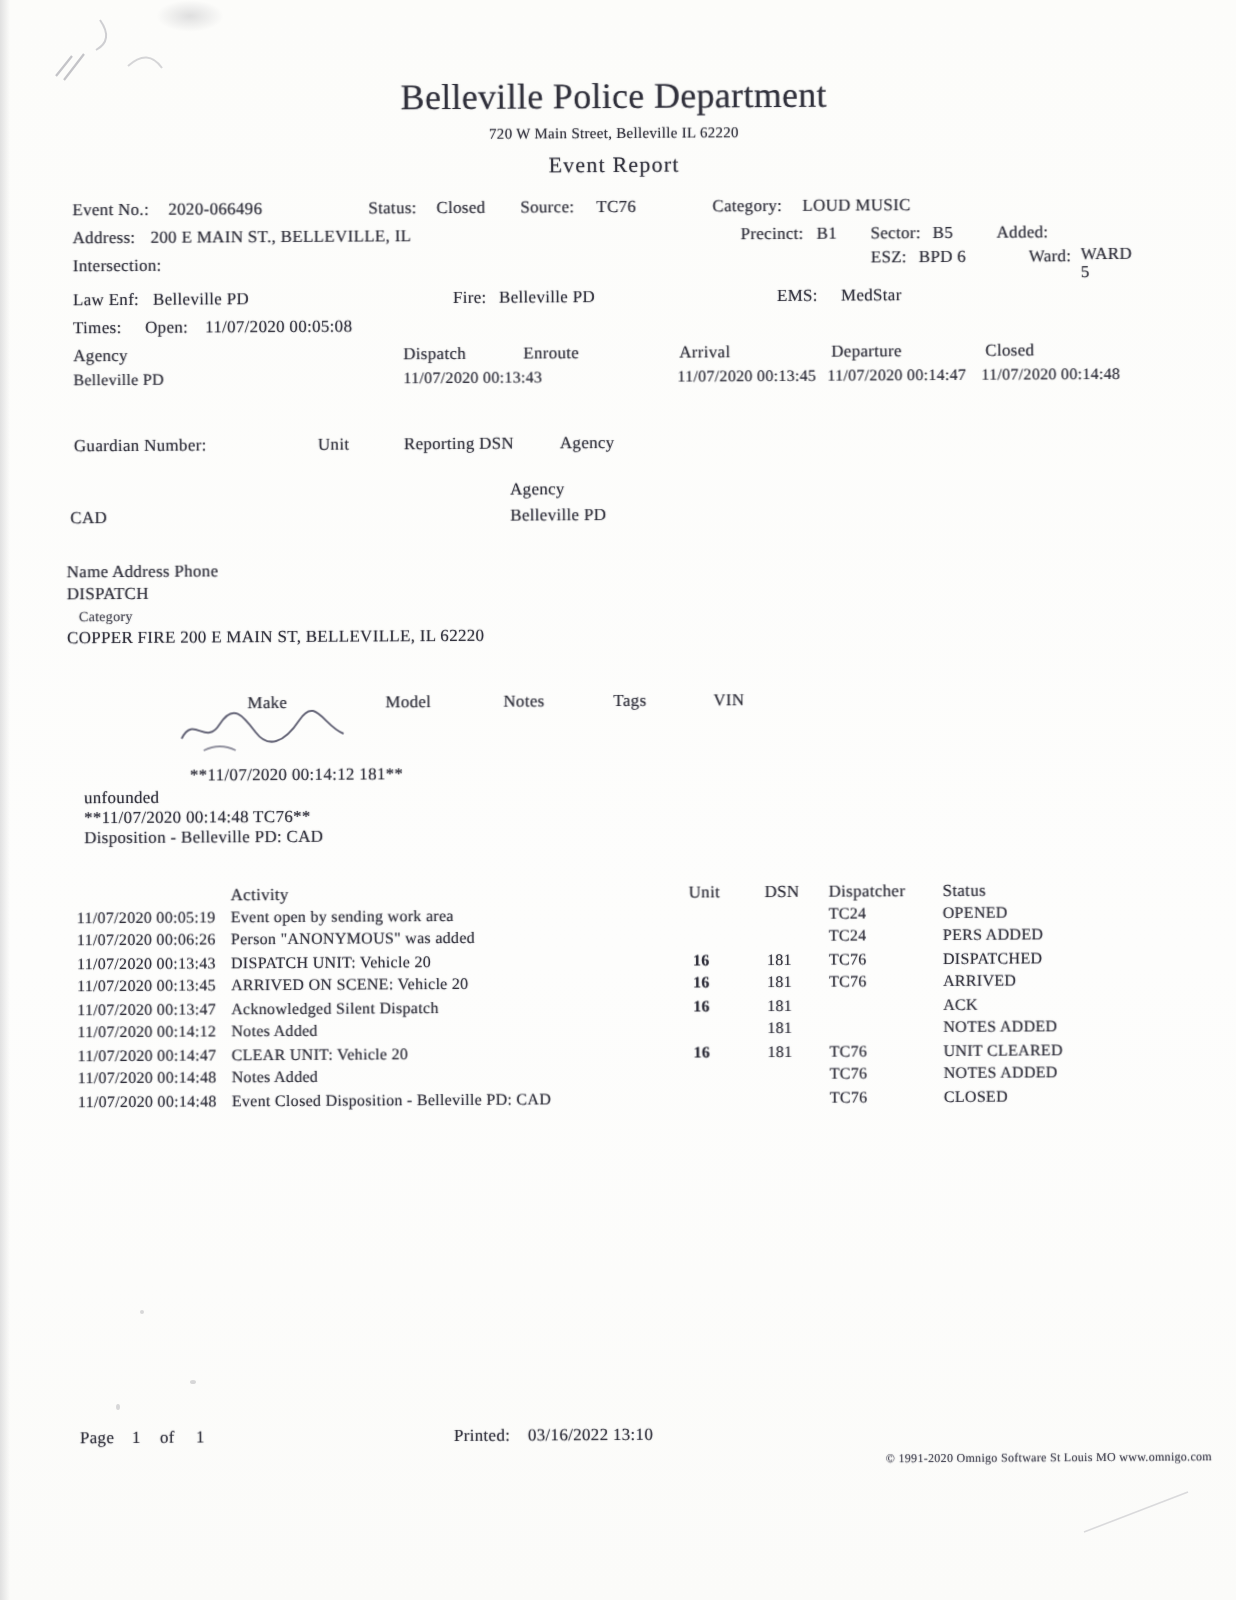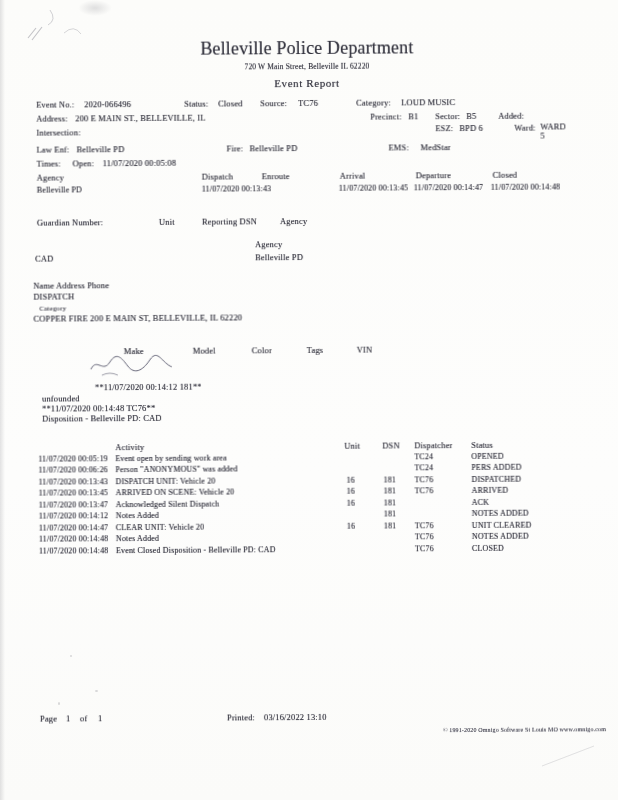--- a/index.html
+++ b/index.html
@@ -18,21 +18,21 @@
     letter-spacing:.15px; }
   .t { position:absolute; font-size:8.5px; white-space:nowrap; line-height:10px; }
   .ctr { left:0; right:0; text-align:center; }
   .title { font-size:18px; line-height:20px; }
   .sub { font-size:7.5px; }
   .rpt { font-size:11px; letter-spacing:.6px; }
   .sm { font-size:8px; }
   .xs { font-size:7px; color:#4a4a55; }
   .log-row { position:absolute; left:0; width:100%; height:11px; }
   .log-row .c { position:absolute; font-size:8px; white-space:nowrap; }
-  .ct { left:38px; } .ca { left:115px; } .cu { left:346px; }
+  .ct { left:38px; } .ca { left:115px; } .cu { left:346px;font-weight:bold; }
   .cd { left:383px; } .cp { left:414px; } .cs { left:471px; }
   .wrap { white-space:normal; width:28px; line-height:9px; }
   .copyright { left:auto; right:14px; font-size:6px; color:#4a4a58; }
   svg.mark { position:absolute; }
 </style>
 </head>
 <body>
 
 <div class="page">
   <div class="page-edge"></div>
@@ -107,21 +107,21 @@
     <span class="t" style="left:36px;top:252px">CAD</span>
     <span class="t" style="left:256px;top:252px">Belleville PD</span>
 
     <span class="t" style="left:34px;top:279px">Name Address Phone</span>
     <span class="t" style="left:34px;top:290px">DISPATCH</span>
     <span class="t xs" style="left:40px;top:302px">Category</span>
     <span class="t" style="left:34px;top:312px">COPPER FIRE 200 E MAIN ST, BELLEVILLE, IL 62220</span>
 
     <span class="t" style="left:124px;top:345px">Make</span>
     <span class="t" style="left:193px;top:345px">Model</span>
-    <span class="t" style="left:252px;top:345px">Color</span>
+    <span class="t" style="left:252px;top:345px">Notes</span>
     <span class="t" style="left:307px;top:345px">Tags</span>
     <span class="t" style="left:357px;top:345px">VIN</span>
 
     <svg class="mark" style="left:88px;top:352px" width="90" height="26" viewBox="0 0 90 26">
       <path d="M3,16 C9,4 15,20 22,9 S34,5 40,13 S54,19 62,7 S74,10 84,14" stroke="#4a4a60" stroke-width="1" fill="none" opacity="0.85"></path>
       <path d="M14,22 q8,-4 16,0" stroke="#4a4a60" stroke-width="0.9" fill="none" opacity="0.6"></path>
     </svg>
 
     <span class="t" style="left:95px;top:381px">**11/07/2020 00:14:12 181**</span>
     <span class="t" style="left:42px;top:392px">unfounded</span>

